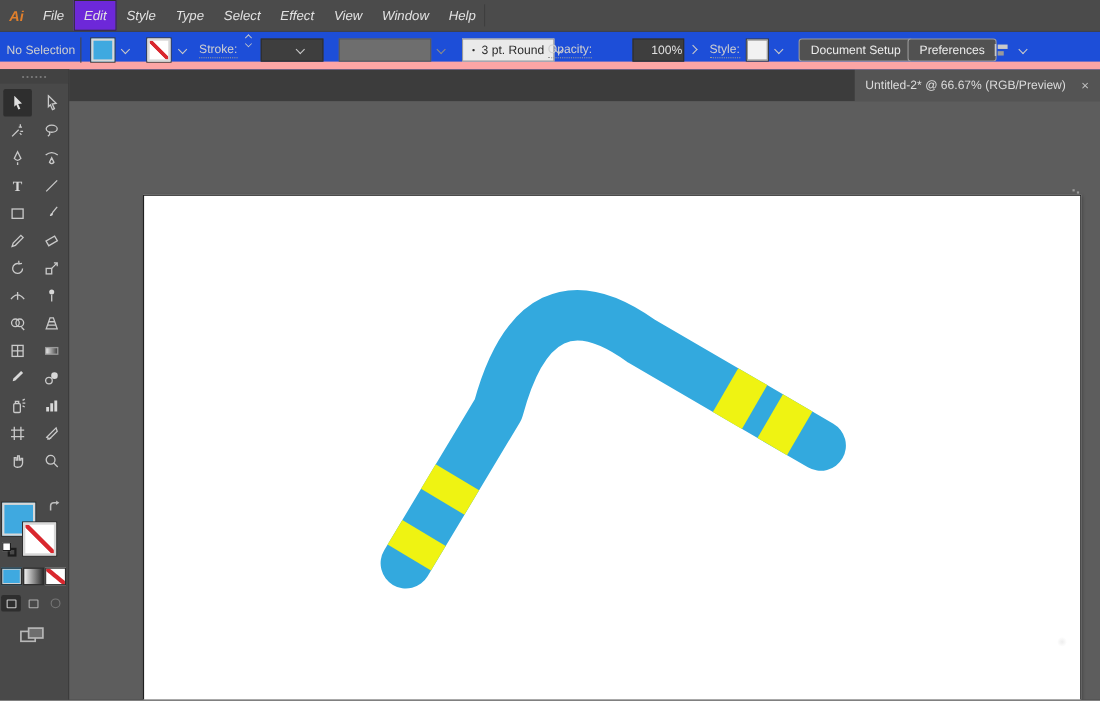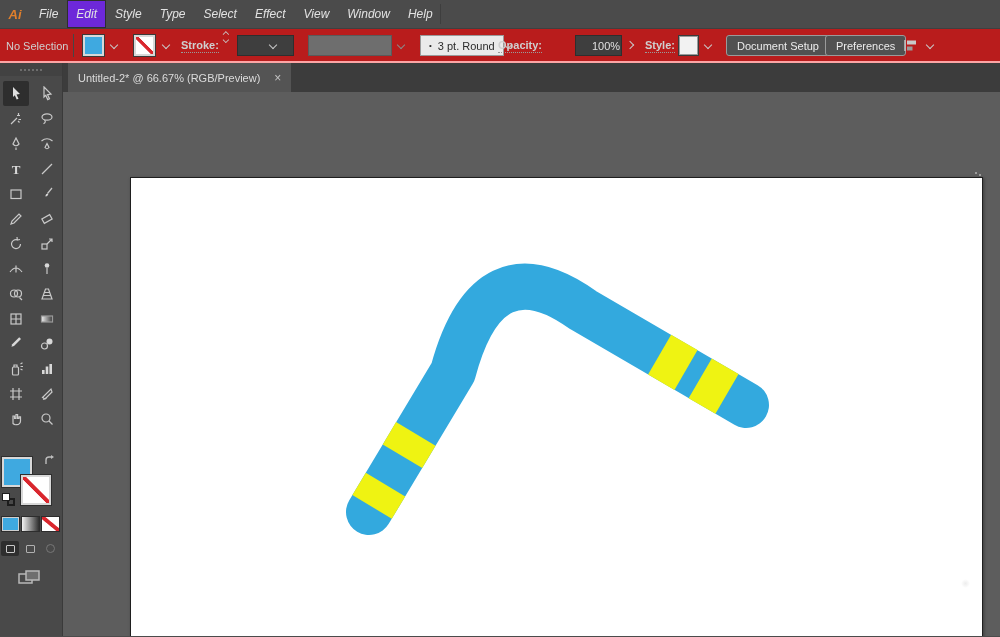--- a/index.html
+++ b/index.html
@@ -16,25 +16,25 @@
   .mb-sep { position:absolute; left:440px; top:4px; bottom:4px; width:1px; background:#3e3e3e; }
   .mb-right { position:absolute; left:452px; top:0; height:29px; display:flex; align-items:center; gap:14px; }
   .mb-btn { width:19px; height:19px; background:#6f6f6f; border:1px solid #949494; border-radius:3px;
             color:#efefef; font-size:10px; display:flex; align-items:center; justify-content:center; }
   .chev { width:9px; height:9px; display:inline-block; position:relative; }
   .chev::before { content:""; position:absolute; left:2px; top:1px; width:5px; height:5px;
                   border-right:1.6px solid #c9c9c9; border-bottom:1.6px solid #c9c9c9; transform:rotate(45deg); }
   .chev.dim::before { border-color:#8a8a8a; }
 
   
-  .controlbar { height:34px; background:#b91c1c; border-bottom:2px solid #fca5a5; position:relative;
+  .controlbar { height:34px; background:#1d4ed8; border-bottom:7px solid #fca5a5; position:relative;
                 color:#d6d6d6; font-size:11px; }
   .cb { position:absolute; top:0; height:33px; display:flex; align-items:center; }
   .cb-label { color:#cfcfcf; }
-  .dotted { border-bottom:1px dotted #9a9a9a; padding-bottom:1px;font-weight:bold; }
+  .dotted { border-bottom:1px dotted #9a9a9a; padding-bottom:1px; }
   .cb-vsep { position:absolute; left:73px; top:5px; height:23px; width:1px; background:#464646; }
   .swatch { width:21px; height:21px; border:2px solid #d8d8d8; box-shadow:0 0 0 1px #3a3a3a; }
   .swatch.fill { background:var(--fill-swatch); }
   .swatch.none { background:#fff linear-gradient(to top right, transparent 42%, var(--none-red) 45%, var(--none-red) 56%, transparent 59%); }
   .spinner { display:flex; flex-direction:column; gap:0px; }
   .spinner .chev { transform:scale(.75); height:7px; }
   .spinner .up::before { transform:rotate(-135deg); top:3px; }
   .field { background:#3e3e3e; border:1px solid #2e2e2e; height:21px; display:flex; align-items:center;
            justify-content:space-between; padding:0 16px; color:#e0e0e0; }
   .field.grayed { background:#6e6e6e; border-color:#5a5a5a; }
@@ -72,21 +72,21 @@
   .modes { position:absolute; left:1px; top:84px; display:flex; gap:2px; }
   .modes > div { width:18px; height:15px; border-radius:2px; display:flex; align-items:center; justify-content:center; }
   .modes .m1 { background:#2e2e2e; }
   .modes i { display:block; width:9px; height:8px; border:1.4px solid #c9c9c9; border-radius:1px; }
   .modes .m2 i { border-color:#b0b0b0; }
   .modes .m3 i { border-color:#767676; border-radius:50%; width:9px; height:9px; }
   .screenmode { position:absolute; left:17px; top:112px; }
 
   
   .docarea { flex:1; display:flex; flex-direction:column; min-width:0; }
-  .tabbar { height:29px; background:#3c3c3c; display:flex; align-items:flex-end; flex:none; }
+  .tabbar { height:29px; background:#3c3c3c; display:flex; align-items:flex-end; flex:none;justify-content:flex-end; }
   .tab { height:29px; margin-left:5px; background:#545454; color:#dcdcdc; font-size:11px;
          display:flex; align-items:center; gap:14px; padding:0 10px; }
   .tab-close { color:#c4c4c4; font-size:12px; line-height:1; }
   .canvas { flex:1; background:#5d5d5d; position:relative; overflow:hidden; }
   .artboard { position:absolute; left:67px; top:85px; width:853px; height:465px; background:#fff;
               border:1px solid #1f1f1f; box-shadow:1px 1px 3px rgba(0,0,0,.35); }
   .artwork { position:absolute; left:0; top:0; pointer-events:none; }
   .boom-body { stroke:var(--artwork-blue); stroke-width:46; stroke-linecap:round; stroke-linejoin:round; fill:none; }
   .boom-stripe { stroke:var(--artwork-yellow); stroke-width:46; stroke-linecap:butt; fill:none; }
   .corner-mark { position:absolute; left:912px; top:80px; width:8px; height:5px; opacity:.55; }

